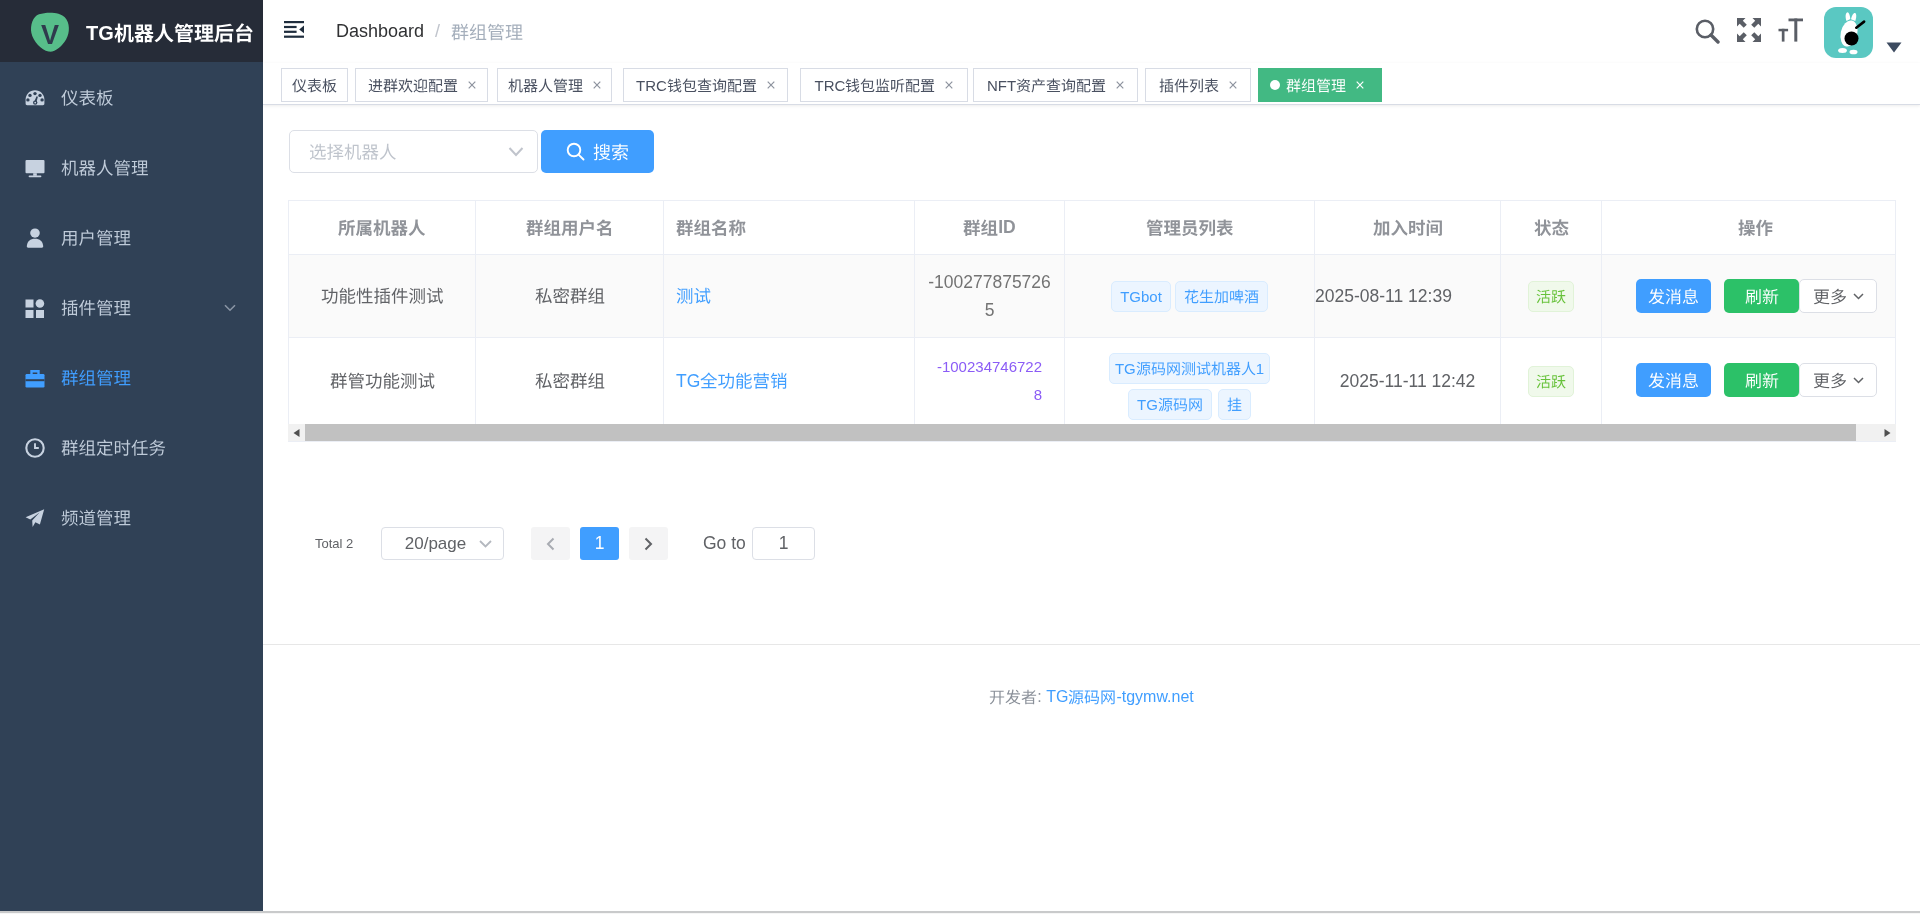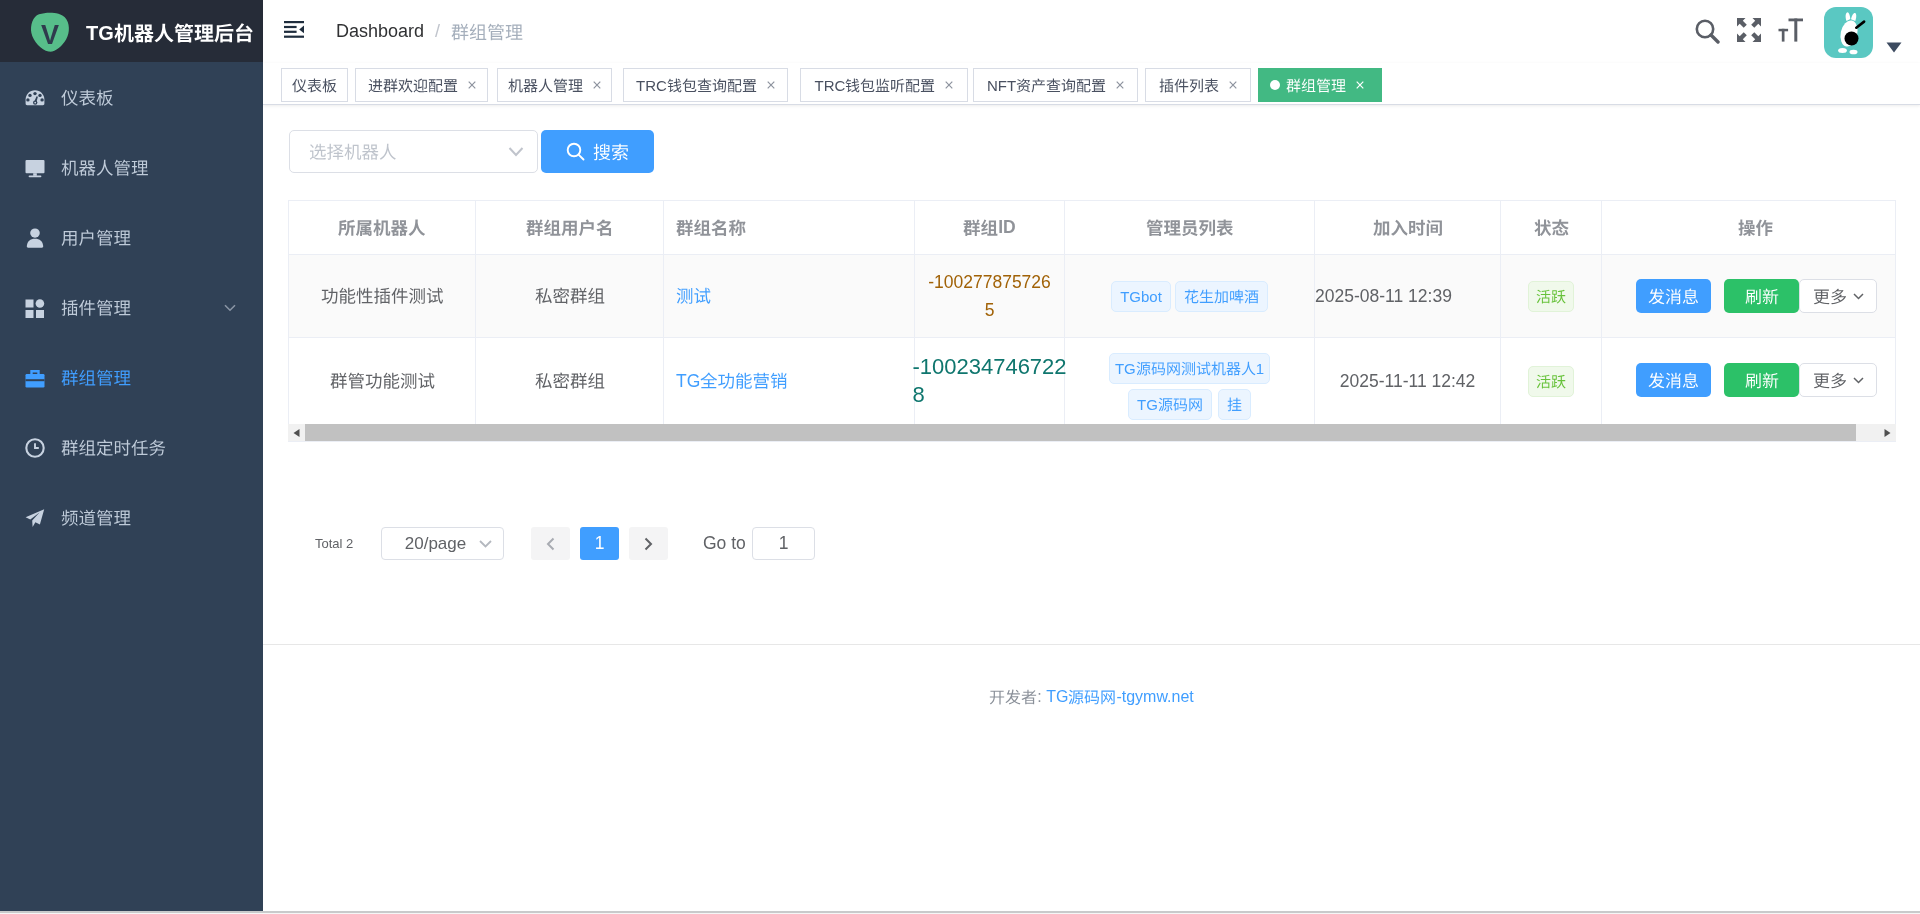--- a/index.html
+++ b/index.html
@@ -516,21 +516,21 @@
       <use href="#r20" x="3000"></use>
     </svg>
   </div>
 <div style="position:absolute;left:664px;top:255px;width:250px;height:82px;display:flex;align-items:center;justify-content:flex-start;padding-left:12px;box-sizing:border-box">
     <svg width="35.0" height="17.5" viewBox="0 -880 2000 1000" fill="#409eff">
       <use href="#r67" x="0"></use>
       <use href="#r68" x="1000"></use>
     </svg>
   </div>
 <div style="position:absolute;left:915px;top:255px;width:149px;height:82px;display:flex;align-items:center;justify-content:center;box-sizing:border-box">
-    <div style="text-align:center;font-size:17.5px;color:#a16207;line-height:28px">-100277875726<br>5</div>
+    <div style="text-align:center;font-size:17.5px;color:#737373;line-height:28px">-100277875726<br>5</div>
   </div>
 <div style="position:absolute;left:1065px;top:255px;width:249px;height:82px;display:flex;align-items:center;justify-content:center;box-sizing:border-box">
     <div style="display:flex;gap:4px">
       <span style="height:31px;box-sizing:border-box;background:#ecf5ff;border:1px solid #d9ecff;border-radius:5px;display:inline-flex;align-items:center;justify-content:center;padding:0 8px;color:#409eff;font-size:15px;gap:0">TGbot</span>
       <span style="height:31px;box-sizing:border-box;background:#ecf5ff;border:1px solid #d9ecff;border-radius:5px;display:inline-flex;align-items:center;justify-content:center;padding:0 8px;color:#409eff;font-size:15px;gap:0">
         <svg width="75" height="15" viewBox="0 -880 5000 1000" fill="#409eff">
           <use href="#r71" x="0"></use>
           <use href="#r72" x="1000"></use>
           <use href="#r73" x="2000"></use>
           <use href="#r74" x="3000"></use>
@@ -594,21 +594,21 @@
     <span style="font-size:17.5px;color:#409eff">TG</span>
     <svg width="87.5" height="17.5" viewBox="0 -880 5000 1000" fill="#409eff">
       <use href="#r85" x="0"></use>
       <use href="#r64" x="1000"></use>
       <use href="#r65" x="2000"></use>
       <use href="#r86" x="3000"></use>
       <use href="#r87" x="4000"></use>
     </svg>
   </div>
 <div style="position:absolute;left:915px;top:338px;width:149px;height:86px;display:flex;align-items:center;justify-content:center;box-sizing:border-box">
-    <div style="text-align:left;font-size:22px;color:#0f766e;line-height:28px">-100234746722<br>8</div>
+    <div style="text-align:right;font-size:15px;color:#8b5cf6;line-height:28px">-100234746722<br>8</div>
   </div>
 <div style="position:absolute;left:1065px;top:352px;width:249px;height:32px;display:flex;align-items:center;justify-content:center">
     <span style="height:31px;box-sizing:border-box;background:#ecf5ff;border:1px solid #d9ecff;border-radius:5px;display:inline-flex;align-items:center;justify-content:center;padding:0 5px;color:#409eff;font-size:15px;gap:0">TG<svg width="120" height="15" viewBox="0 -880 8000 1000" fill="#409eff">
         <use href="#r88" x="0"></use>
         <use href="#r89" x="1000"></use>
         <use href="#r90" x="2000"></use>
         <use href="#r67" x="3000"></use>
         <use href="#r68" x="4000"></use>
         <use href="#r10" x="5000"></use>
         <use href="#r11" x="6000"></use>

